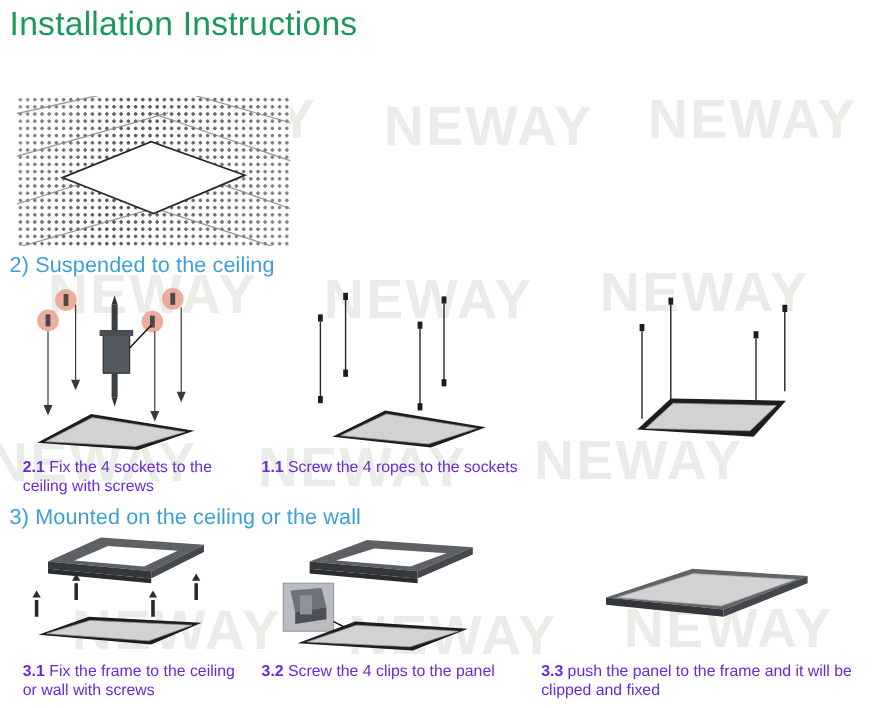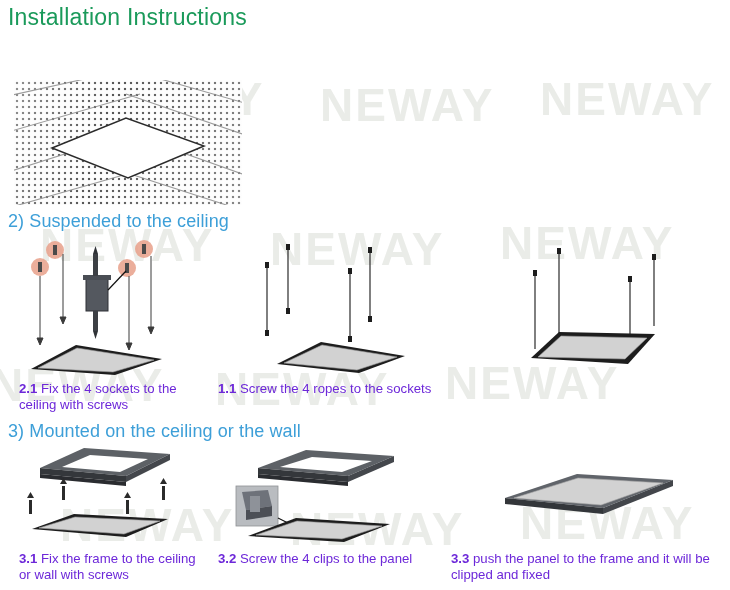--- a/index.html
+++ b/index.html
@@ -20,21 +20,21 @@
     color:#e9ebe7;
     letter-spacing:2px;
     white-space:nowrap;
     font-size:46px;
     opacity:.95;
   }
 
   
   .main-title{
     position:absolute;left:8px;top:4px;
-    font-size:23px;color:#1a9a5a;letter-spacing:.2px;
+    font-size:28px;color:#1a9a5a;letter-spacing:.2px;
     z-index:6;white-space:nowrap;
   }
   .section-head{
     position:absolute;left:8px;
     font-size:18px;color:#3d9fd8;letter-spacing:.1px;
     z-index:6;white-space:nowrap;
   }
   .intro-text{
     position:absolute;left:31px;
     font-size:14.5px;color:#111;z-index:6;white-space:nowrap;

